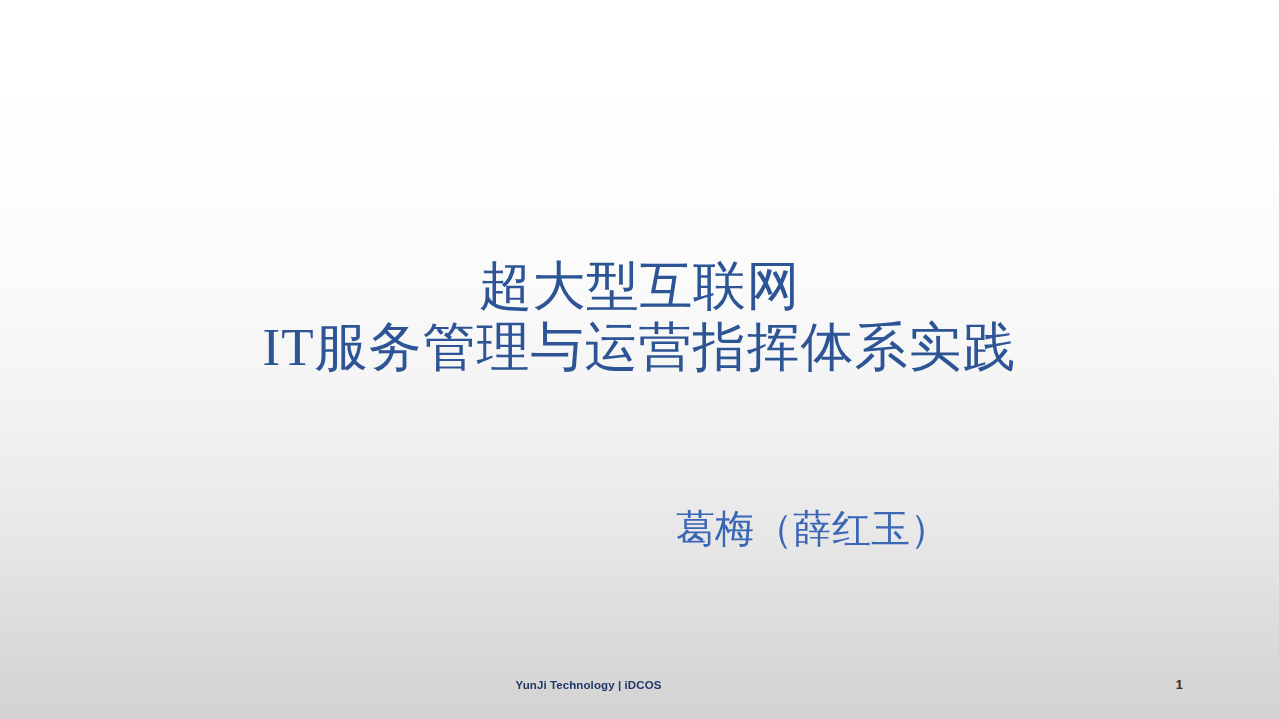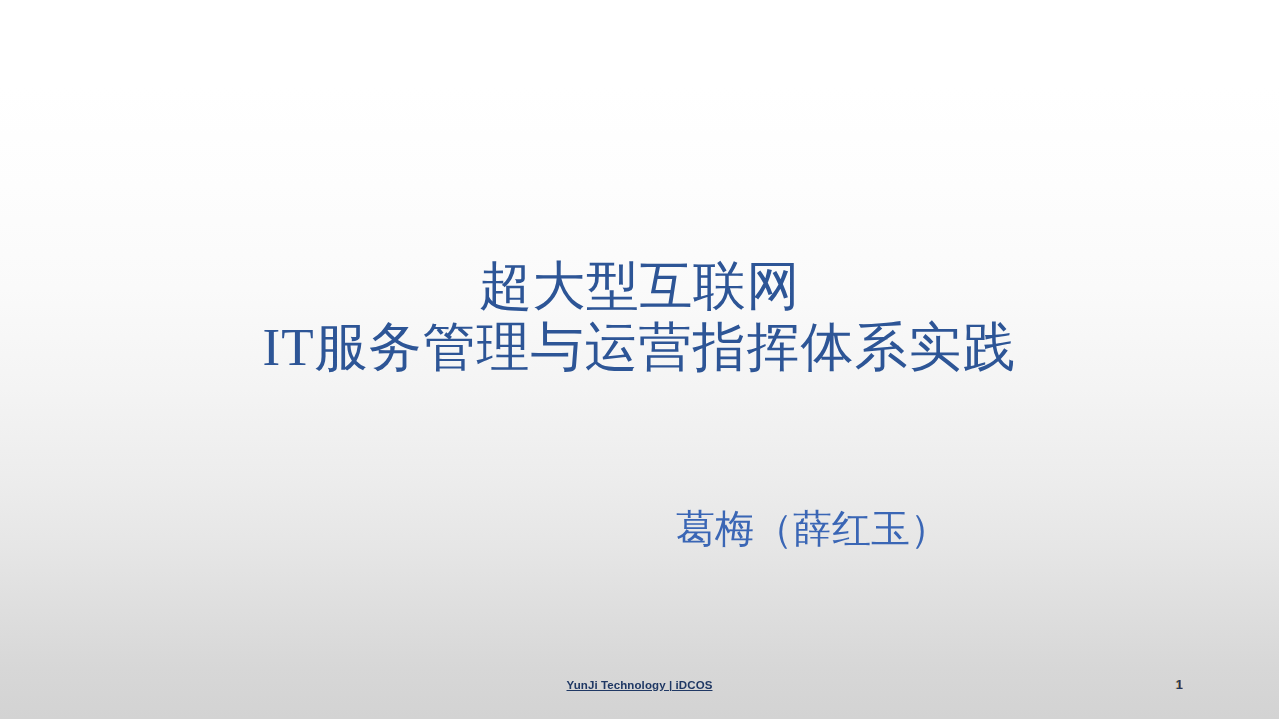--- a/index.html
+++ b/index.html
@@ -93,29 +93,28 @@
     left: 0;
     bottom: 24px;
     width: 1279px;
     height: 16px;
   }
 
   .footer-text {
     position: absolute;
     left: 0;
     top: 0;
-    width: 1279px;
+    width: 1177px;
     text-align: center;
     font-family: "Liberation Sans", "DejaVu Sans", sans-serif;
     font-size: 11.5px;
     font-weight: bold;
     color: #1f3864;
     letter-spacing: 0.1px;
     white-space: nowrap;
-    text-decoration: underline;
   }
 
   .page-number {
     position: absolute;
     right: 96px;
     top: -1px;
     font-family: "Liberation Sans", "DejaVu Sans", sans-serif;
     font-size: 12.5px;
     font-weight: bold;
     color: #1f3864;

